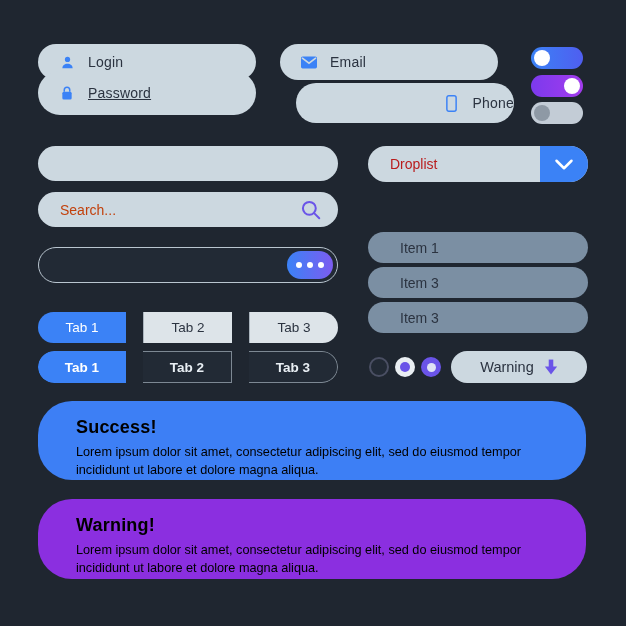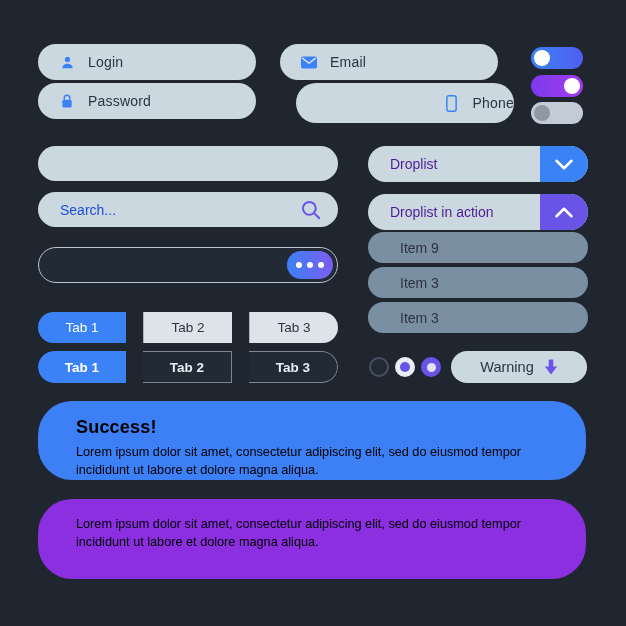--- a/index.html
+++ b/index.html
@@ -36,21 +36,21 @@
   }
   .toggle .knob {
     width: 16px; height: 16px; border-radius: 50%;
     position: absolute;
   }
   .tg-blue   { background: linear-gradient(90deg,#3b82f6,#4f5ef0); }
   .tg-purple { background: linear-gradient(90deg,#7c3aed,#a23bed); }
   .tg-off    { background: #c3ccd6; }
 
   
-  .search-ph { margin-left: 22px; font-size: 14px; color: #1d4ed8; }
+  .search-ph { margin-left: 22px; font-size: 14px; color: #c2410c; }
 
   
   .dark-input {
     position: absolute;
     background: #222a35;
     border: 1px solid #b9c5cf;
     border-radius: 999px;
     display: flex; align-items: center; justify-content: flex-end;
   }
   .dots-btn {
@@ -63,21 +63,21 @@
 
   
   .droplist {
     position: absolute;
     border-radius: 999px;
     overflow: hidden;
     display: flex; align-items: center;
     background: #ccd8e0;
   }
   .droplist .dl-text {
-    flex: 1; padding-left: 22px; font-size: 14px; color: #4c1d95;
+    flex: 1; padding-left: 22px; font-size: 14px; color: #b91c1c;
   }
   .droplist .dl-btn {
     width: 48px; align-self: stretch;
     display: flex; align-items: center; justify-content: center;
   }
   .dl-btn-blue   { background: #3b82f6; }
   .dl-btn-purple { background: #6a54e8; }
 
   .dl-item {
     position: absolute;
@@ -154,21 +154,21 @@
   <div class="field" style="left:38px; top:44px; width:218px; height:36px;">
     <span class="ficon">
       <svg width="15" height="15" viewBox="0 0 24 24" fill="#3b82f6">
         <circle cx="12" cy="7" r="4.2"></circle>
         <path d="M3.8 21c0-4.3 3.7-7 8.2-7s8.2 2.7 8.2 7z"></path>
       </svg>
     </span>
     <span class="flabel">Login</span>
   </div>
 
-  <div class="field" style="left:38px; top:83px; width:218px; height:36px;">
+  <div class="field" style="left:38px; top:71px; width:218px; height:44px;text-decoration:underline;">
     <span class="ficon">
       <svg width="14" height="16" viewBox="0 0 24 26" fill="#3b82f6">
         <path d="M6 11V8a6 6 0 0 1 12 0v3h-2.6V8a3.4 3.4 0 0 0-6.8 0v3z"></path>
         <rect x="4" y="11" width="16" height="13" rx="2.6"></rect>
       </svg>
     </span>
     <span class="flabel">Password</span>
   </div>
 
   <div class="field" style="left:280px; top:44px; width:218px; height:36px;text-align:center;">
@@ -222,31 +222,23 @@
 
   <div class="droplist" style="left:368px; top:146px; width:220px; height:36px;">
     <span class="dl-text">Droplist</span>
     <span class="dl-btn dl-btn-blue">
       <svg width="20" height="13" viewBox="0 0 24 15" fill="none" stroke="#fff" stroke-width="3" stroke-linecap="round" stroke-linejoin="round">
         <polyline points="3,3 12,12 21,3"></polyline>
       </svg>
     </span>
   </div>
 
-  <div class="droplist" style="left:368px; top:194px; width:220px; height:36px;">
-    <span class="dl-text">Droplist in action</span>
-    <span class="dl-btn dl-btn-purple">
-      <svg width="20" height="13" viewBox="0 0 24 15" fill="none" stroke="#fff" stroke-width="3" stroke-linecap="round" stroke-linejoin="round">
-        <polyline points="3,12 12,3 21,12"></polyline>
-      </svg>
-    </span>
-  </div>
 
   <div class="dl-item" style="left:368px; top:232px; width:220px; height:31px;">
-    <span>Item 9</span>
+    <span>Item 1</span>
   </div>
   <div class="dl-item" style="left:368px; top:267px; width:220px; height:31px;">
     <span>Item 3</span>
   </div>
   <div class="dl-item" style="left:368px; top:302px; width:220px; height:31px;">
     <span>Item 3</span>
   </div>
 
   <div class="tabs tabs-light" style="left:38px; top:312px; width:300px; height:31px;">
     <span class="tab active">
@@ -289,16 +281,17 @@
       </svg>
     </span>
   </div>
 
   <div class="alert alert-success" style="left:38px; top:401px; width:548px; height:79px;">
     <h3>Success!</h3>
     <p>Lorem ipsum dolor sit amet, consectetur adipiscing elit, sed do eiusmod tempor incididunt ut labore et dolore magna aliqua.</p>
   </div>
 
   <div class="alert alert-warning" style="left:38px; top:499px; width:548px; height:80px;">
+    <h3>Warning!</h3>
     <p>Lorem ipsum dolor sit amet, consectetur adipiscing elit, sed do eiusmod tempor incididunt ut labore et dolore magna aliqua.</p>
   </div>
 
 </div>
 
 </body></html>

